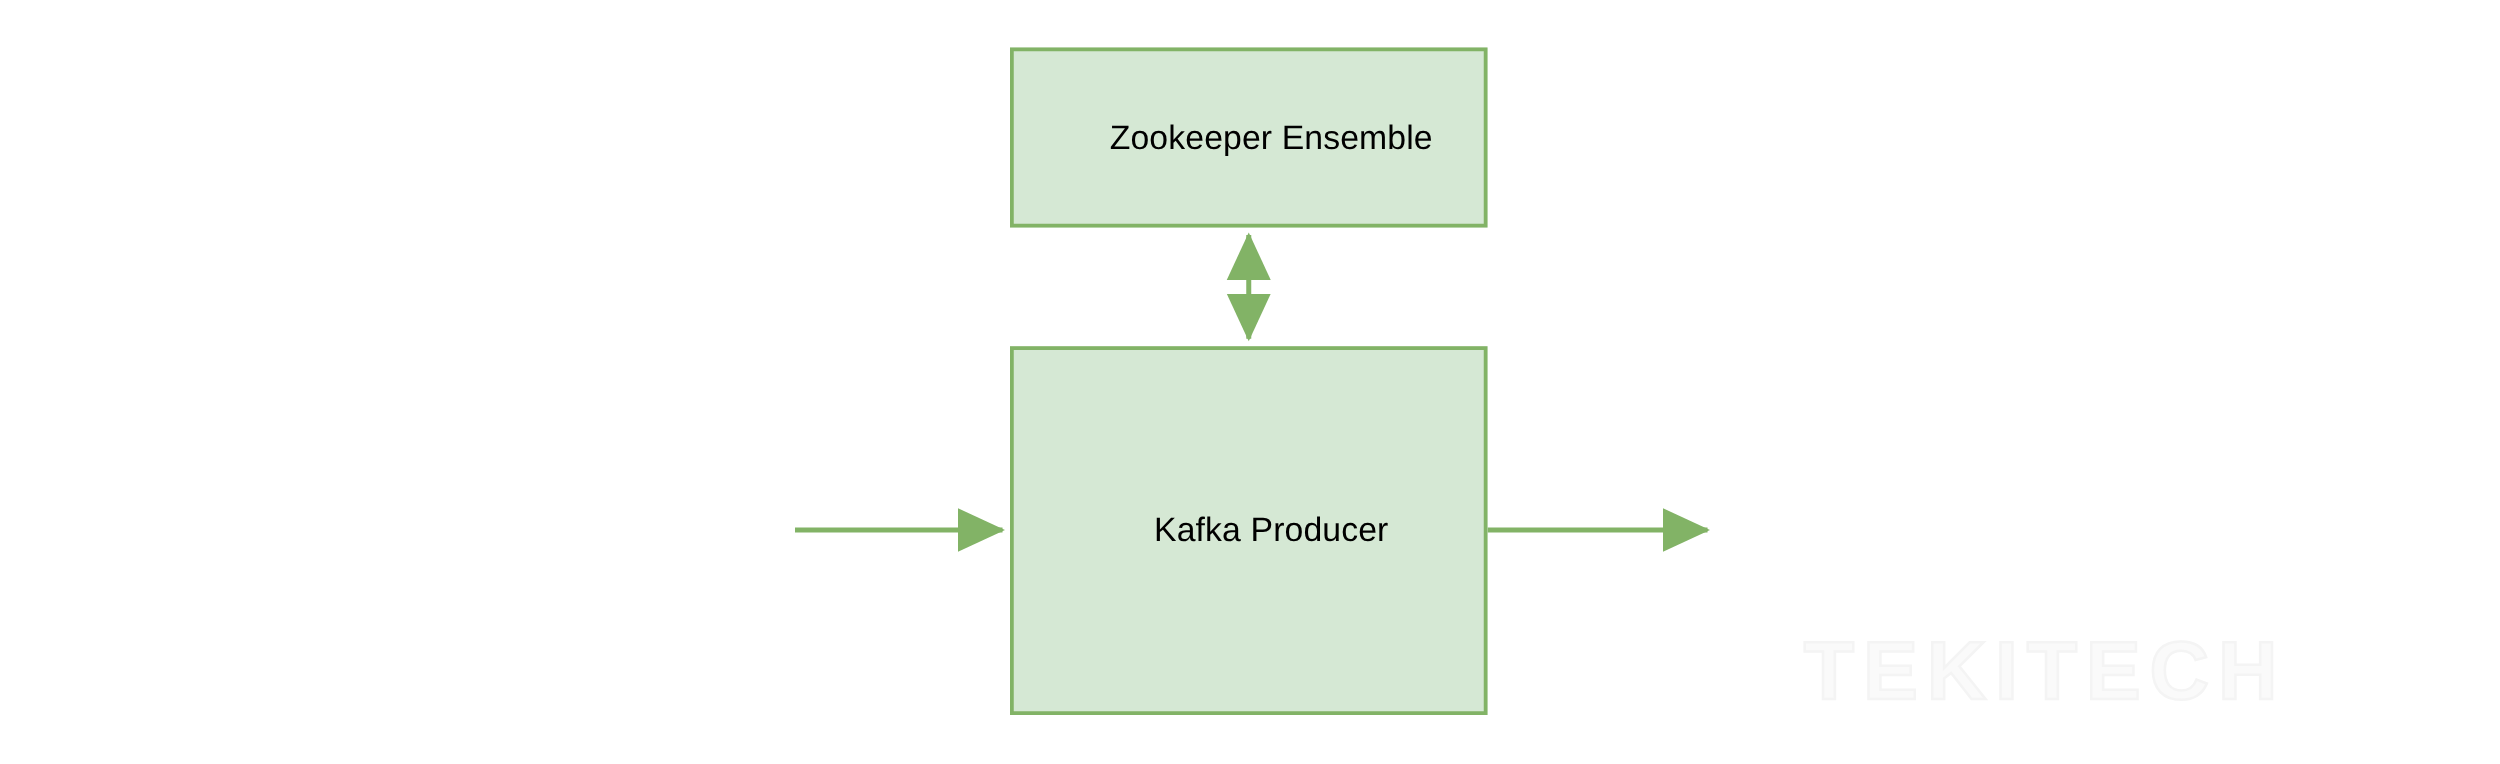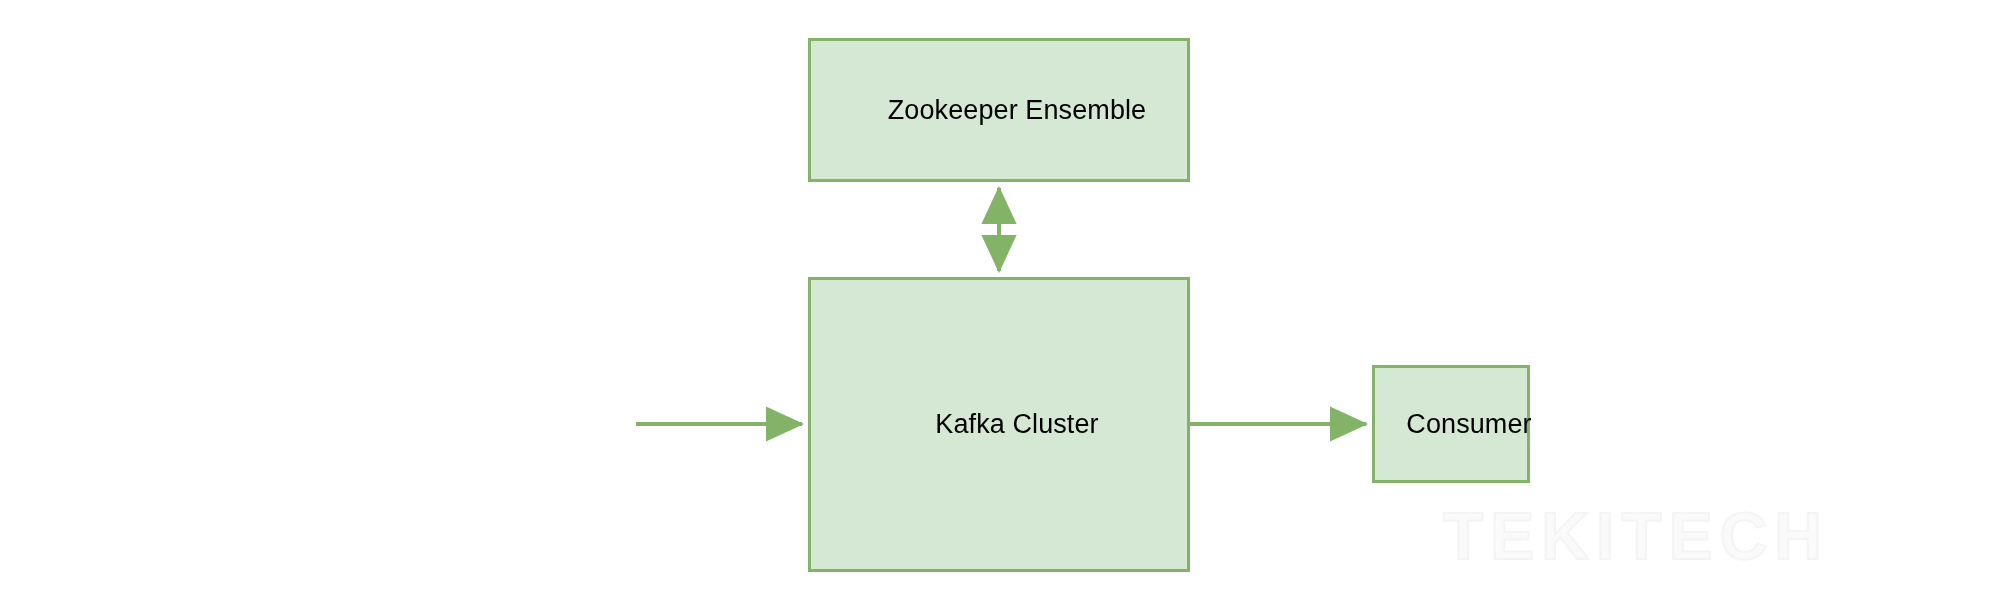--- a/index.html
+++ b/index.html
@@ -110,23 +110,20 @@
     <g>
       <line x1="1190" y1="424" x2="1366" y2="424" stroke="#82b366" stroke-width="4" marker-end="url(#arrow-end)"></line>
     </g>
   </svg>
 
   <div class="node" id="node-zookeeper">
     <span class="node-label">Zookeeper Ensemble</span>
   </div>
 
   <div class="node" id="node-kafka">
-    <span class="node-label">Kafka Cluster</span>
+    <span class="node-label">Kafka Producer</span>
   </div>
 
 
-  <div class="node" id="node-consumer">
-    <span class="node-label">Consumer</span>
-  </div>
 
   <div class="watermark">TEKITECH</div>
 
 </div>
 
 </body></html>

